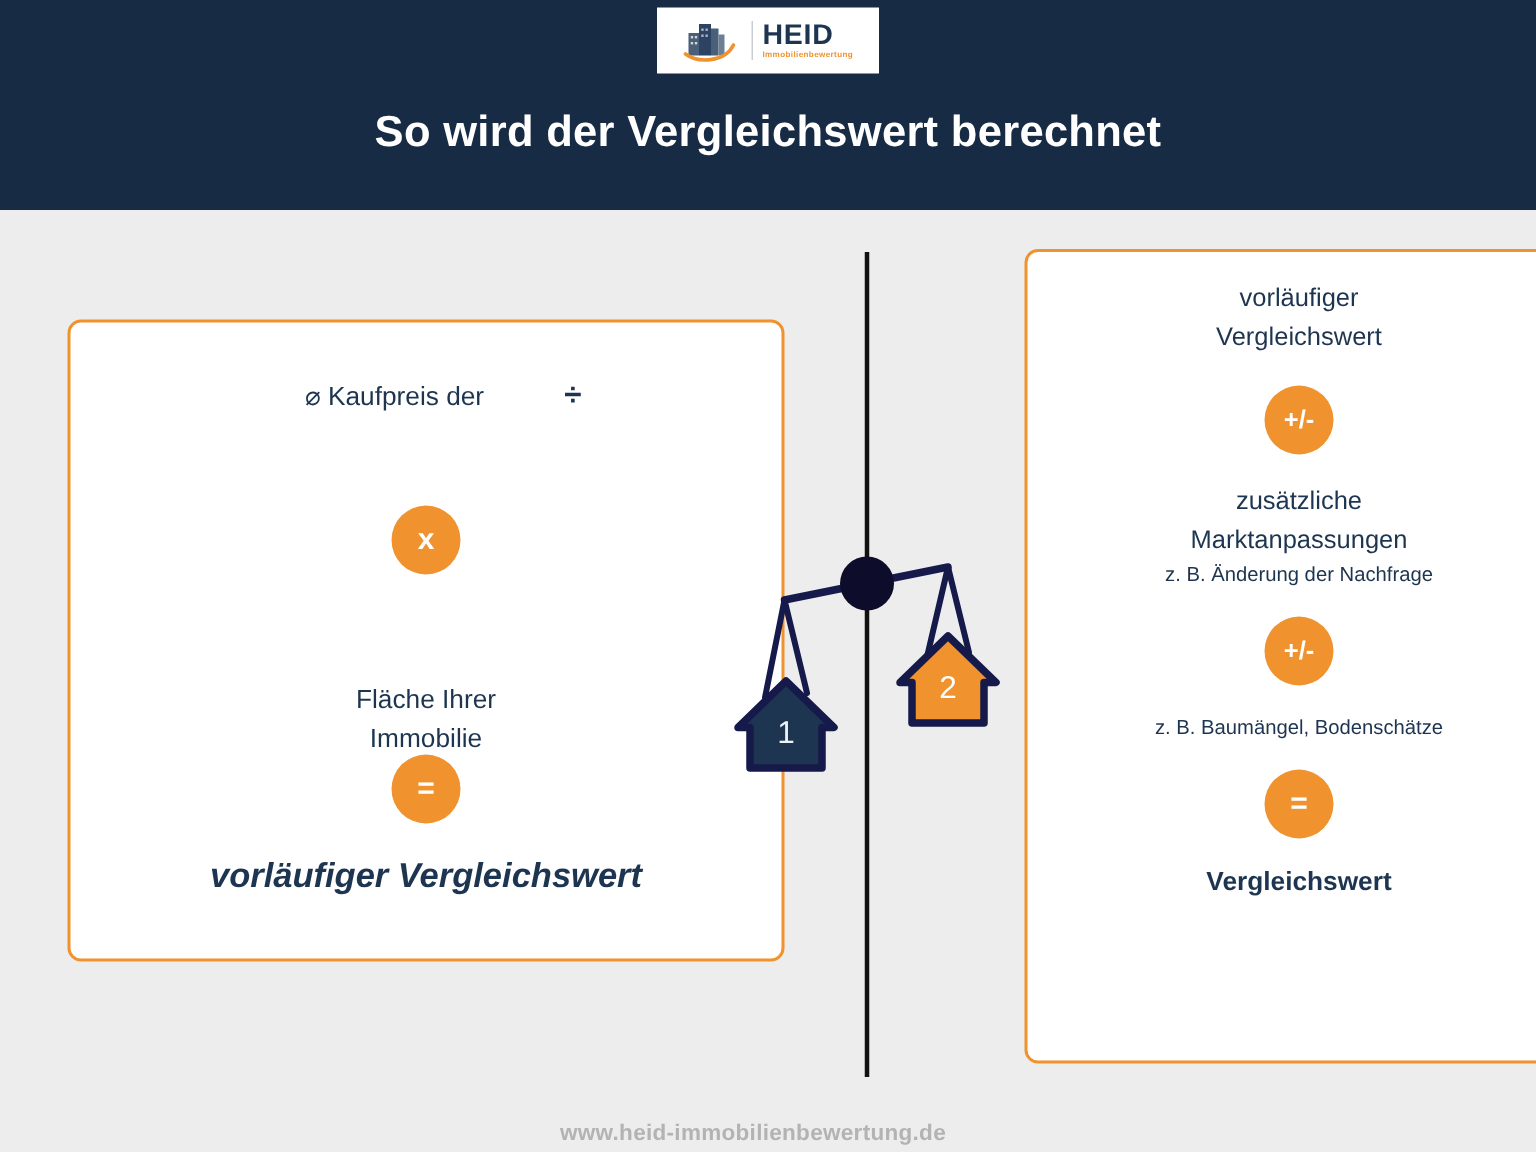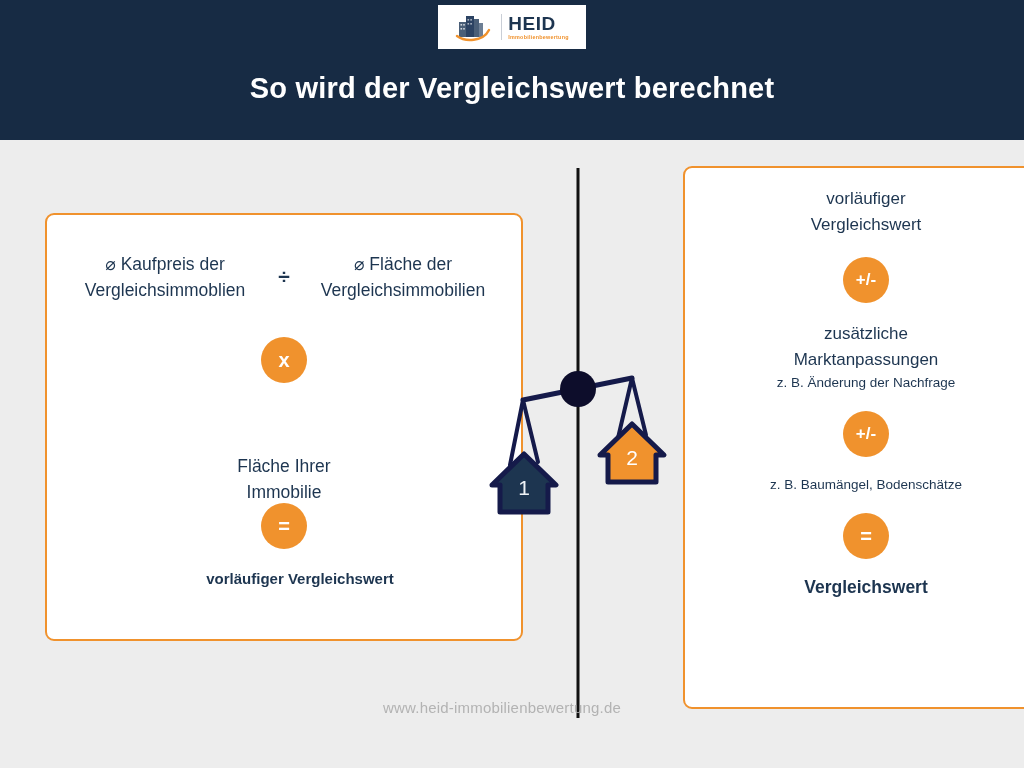--- a/index.html
+++ b/index.html
@@ -73,22 +73,22 @@
   .op-eq{font-size:20px;}
   .op-pm{font-size:17px;}
 
   #left-x{position:absolute;left:0;top:122px;width:100%;}
   #left-area{
     position:absolute;left:0;top:196px;width:100%;text-align:center;
     font-size:17.5px;line-height:1.5;color:#1d3550;margin-top:42px;
   }
   #left-eq{position:absolute;left:0;top:288px;width:100%;}
   #left-result{
-    position:absolute;left:16px;top:355px;width:100%;text-align:center;
-    font-size:15px;font-weight:bold;color:#1d3550;
+    position:absolute;left:0;top:355px;width:100%;text-align:center;
+    font-size:23px;font-weight:bold;font-style:italic;color:#1d3550;
   }
 
   
   #panel-right .stack{
     position:absolute;left:0;top:0;width:100%;height:100%;
     display:flex;flex-direction:column;align-items:center;
     padding-top:18px;box-sizing:border-box;
   }
   .r-text{
     text-align:center;font-size:17px;line-height:1.55;color:#1d3550;
@@ -103,22 +103,22 @@
   .gap-b{height:18px;}
 
   
   #scale-svg{
     position:absolute;left:470px;top:160px;width:230px;height:570px;
     overflow:visible;
   }
 
   
   #footer{
-    position:absolute;left:0;top:699px;width:1004px;text-align:center;
-    font-size:15px;color:#b3b3b3;letter-spacing:.2px;
+    position:absolute;left:0;top:747px;width:1004px;text-align:center;
+    font-size:15px;color:#b3b3b3;letter-spacing:.2px;font-weight:bold;
   }
 </style>
 </head>
 <body>
 
 <div id="header">
 
   <div id="logo-box">
     <div id="logo-inner">
       <div id="logo-mark">
@@ -147,27 +147,22 @@
   </div>
 
   <div id="page-title">So wird der Vergleichswert berechnet</div>
 </div>
 
 <div id="panel-left" class="panel">
 
   <div id="formula-row">
     <div class="formula-term">
       <div>⌀ Kaufpreis der</div>
-      <div>Vergleichsimmoblien</div>
     </div>
     <div id="divide-sign">÷</div>
-    <div class="formula-term">
-      <div>⌀ Fläche der</div>
-      <div>Vergleichsimmobilien</div>
-    </div>
   </div>
 
   <div id="left-x">
     <div class="op-circle op-x">x</div>
   </div>
 
   <div id="left-area">
     <div>Fläche Ihrer</div>
     <div>Immobilie</div>
   </div>

